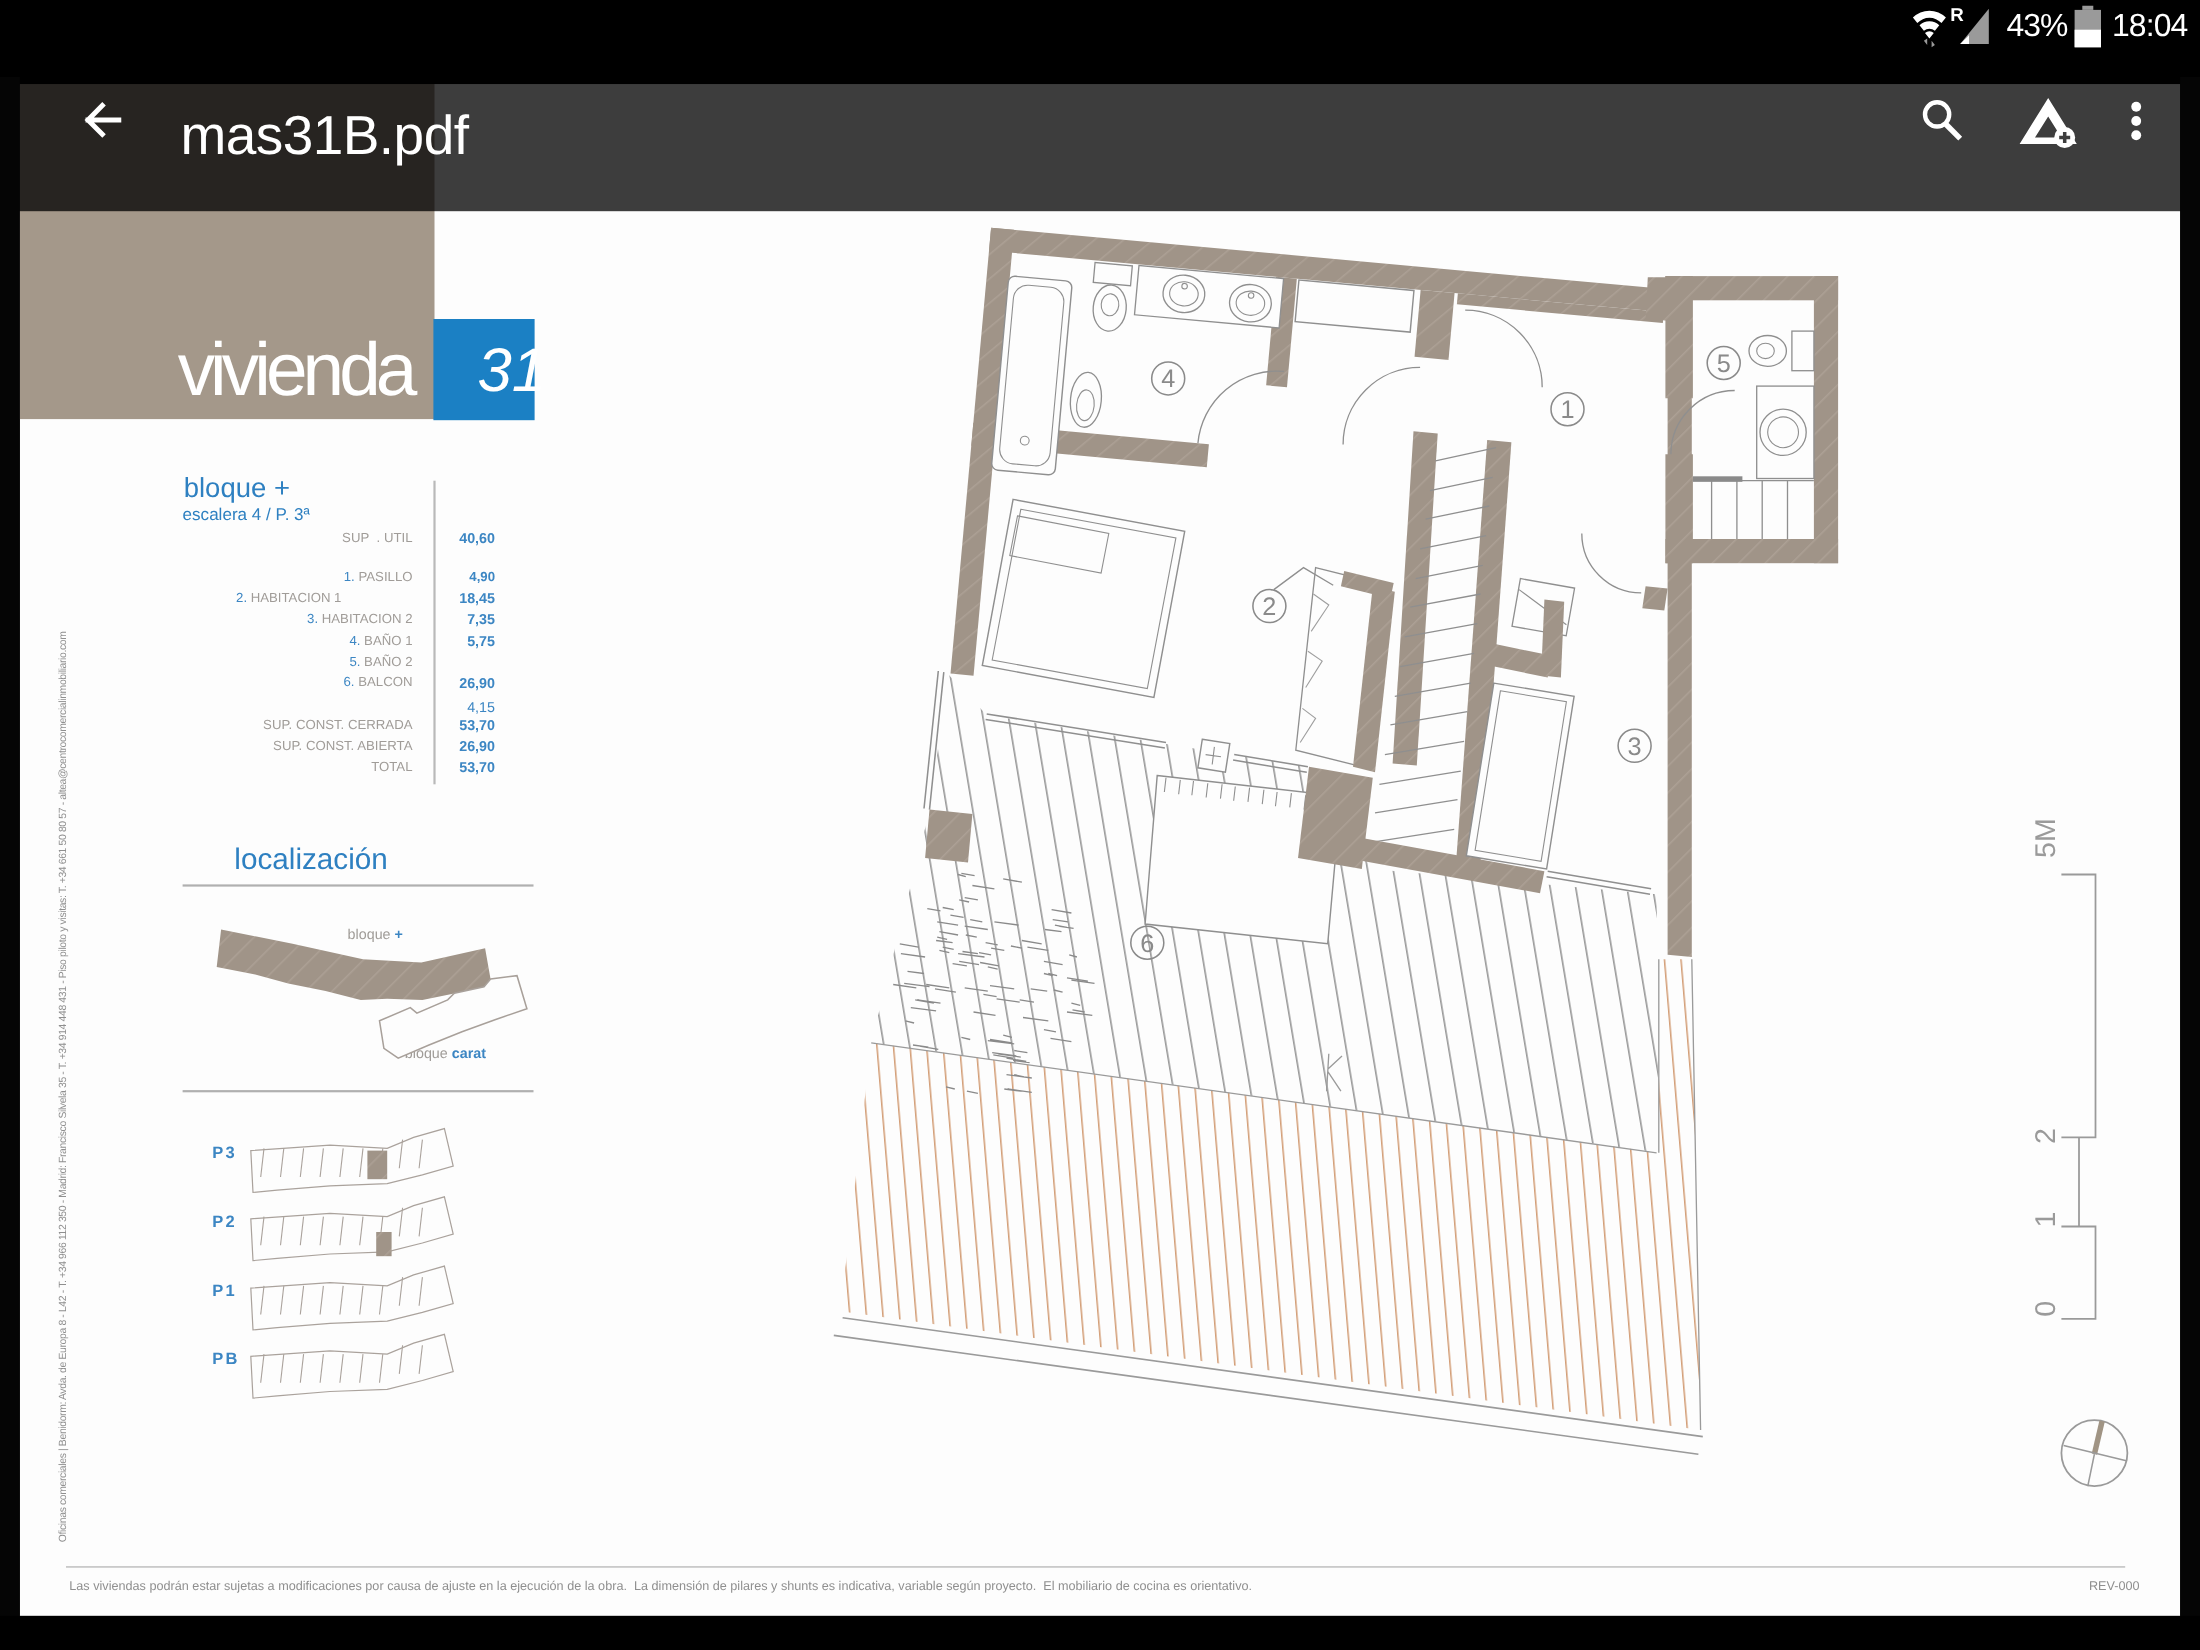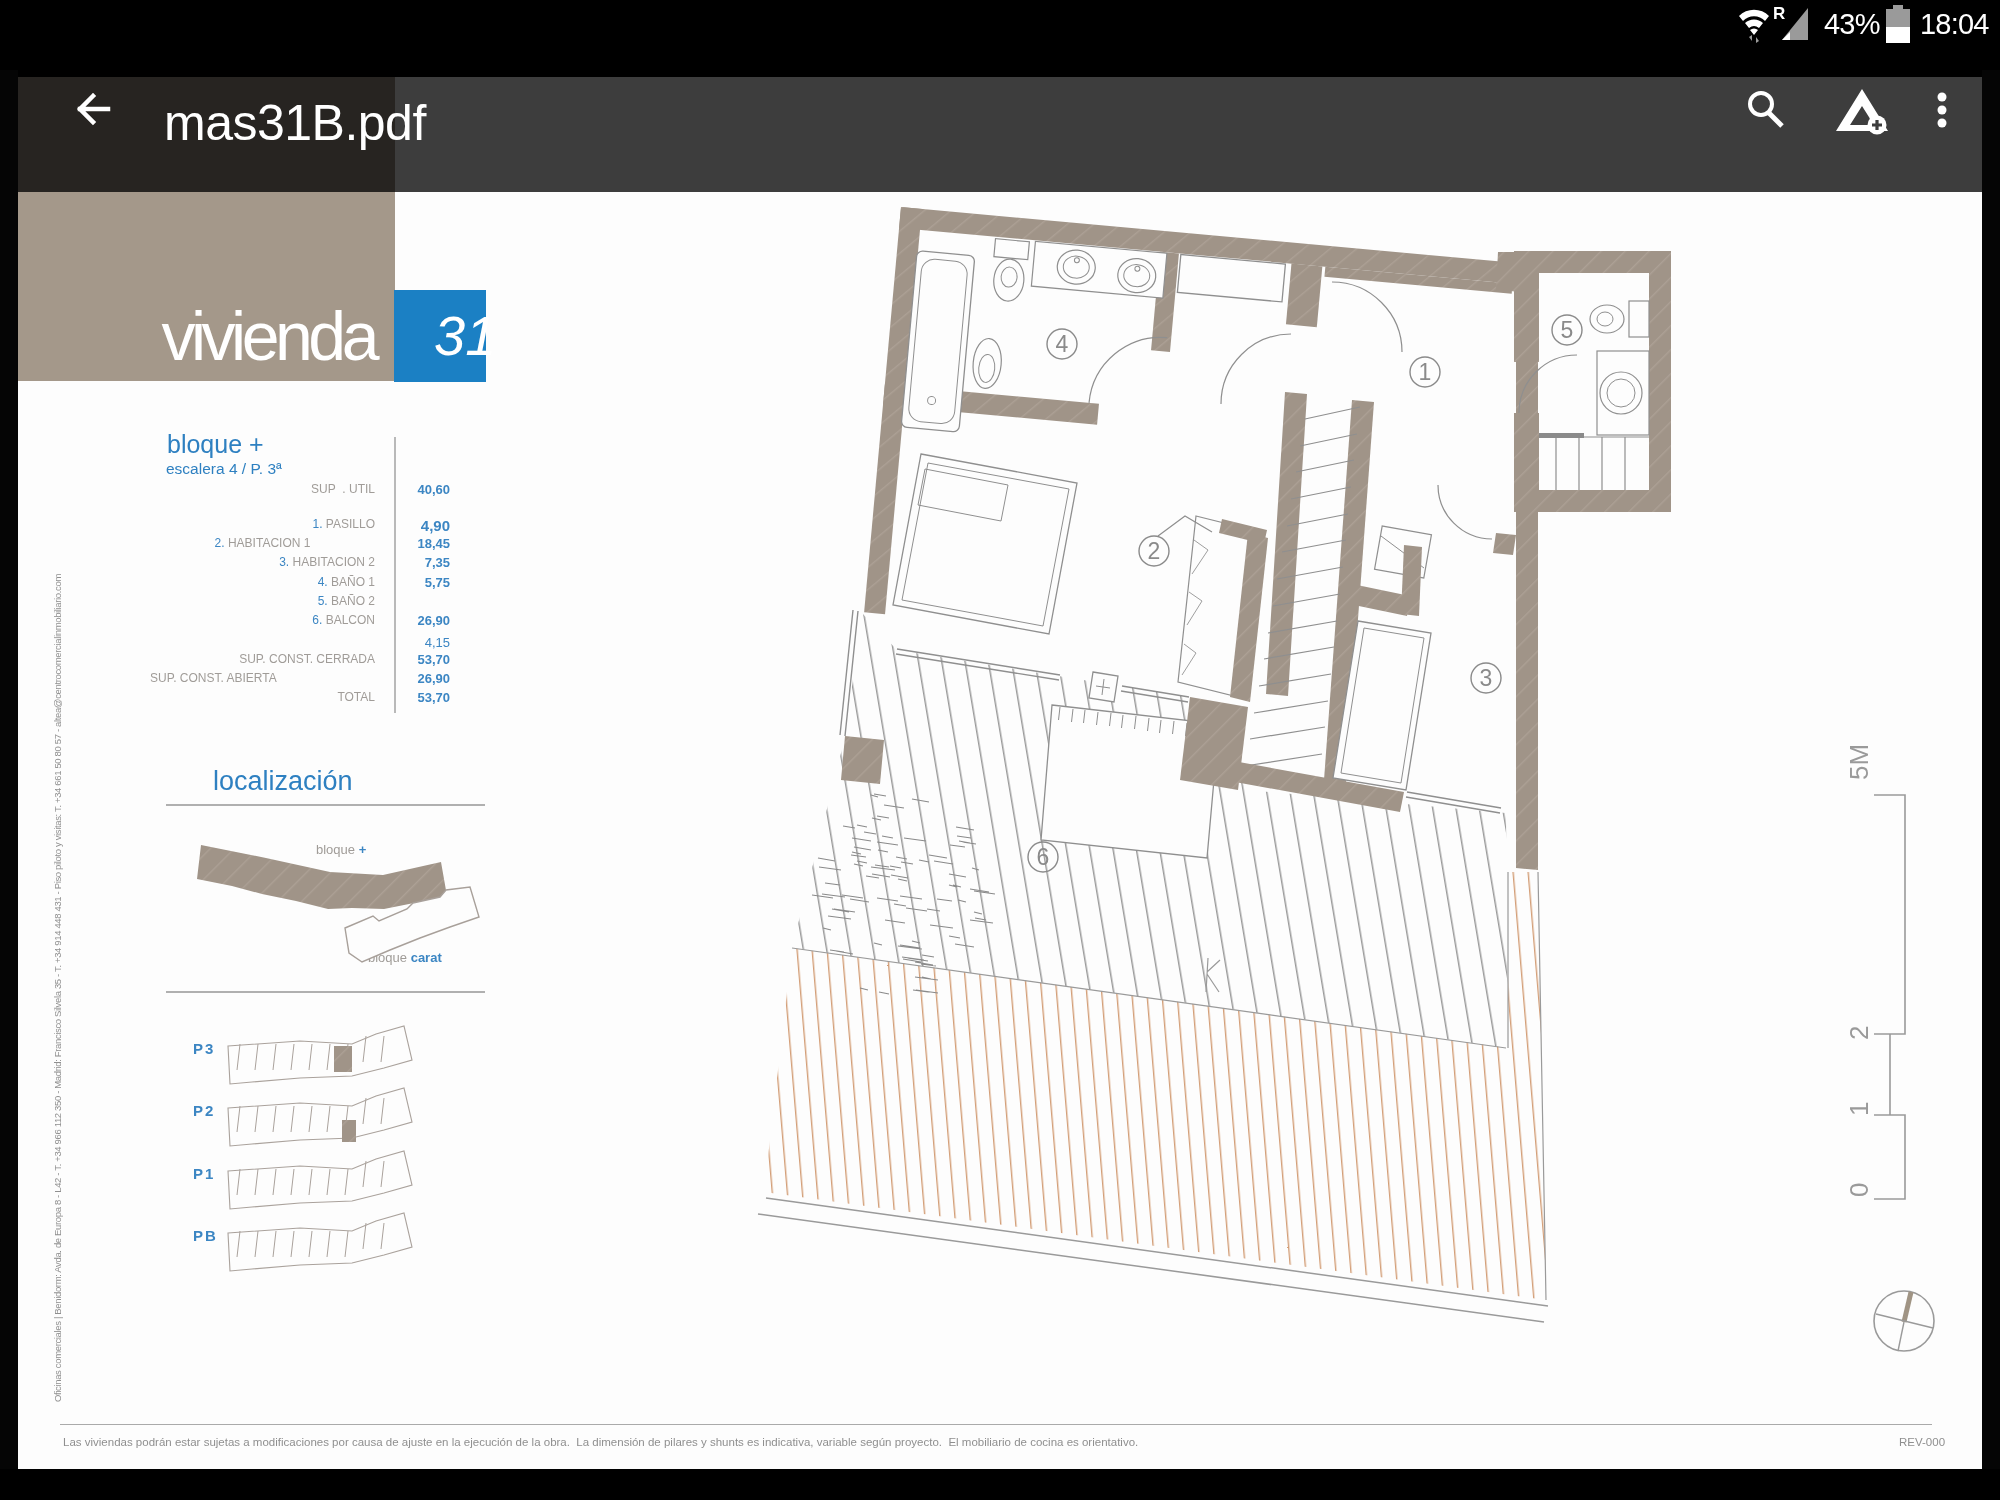--- a/index.html
+++ b/index.html
@@ -19,34 +19,34 @@
 <div class="abs" style="left:394px;top:303px;width:70px;height:70px;color:#fff;font-size:56px;font-style:italic;text-align:center;padding-left:40px;">31</div>
 
 <div class="abs" style="left:167px;top:430px;color:#2e80c1;font-size:25px;">bloque +</div>
 
 <div class="abs" style="left:166px;top:460px;color:#2e80c1;font-size:15.5px;">escalera 4 / P. 3ª</div>
 
 <div>
 <div class="abs" style="left:150px;top:482px;width:225px;font-size:12px;text-align:right;"><span style="color:#a09c98">SUP&nbsp;&nbsp;. UTIL</span></div>
 <div class="abs" style="left:395px;top:482px;width:55px;font-size:13px;color:#3c86c3;text-align:right;font-weight:bold;">40,60</div>
 <div class="abs" style="left:150px;top:517px;width:225px;font-size:12px;text-align:right;"><span style="color:#3c86c3">1.</span> <span style="color:#a09c98">PASILLO</span></div>
-<div class="abs" style="left:395px;top:517px;width:55px;font-size:15px;color:#3c86c3;text-align:right;font-weight:bold;">4,90</div>
+<div class="abs" style="left:395px;top:517px;width:55px;font-size:12px;color:#3c86c3;text-align:right;font-weight:bold;">4,90</div>
 <div class="abs" style="left:150px;top:536px;width:225px;font-size:12px;text-align:center;"><span style="color:#3c86c3">2.</span> <span style="color:#a09c98">HABITACION 1</span></div>
 <div class="abs" style="left:395px;top:536px;width:55px;font-size:13px;color:#3c86c3;text-align:right;font-weight:bold;">18,45</div>
 <div class="abs" style="left:150px;top:555px;width:225px;font-size:12px;text-align:right;"><span style="color:#3c86c3">3.</span> <span style="color:#a09c98">HABITACION 2</span></div>
 <div class="abs" style="left:395px;top:555px;width:55px;font-size:13px;color:#3c86c3;text-align:right;font-weight:bold;">7,35</div>
 <div class="abs" style="left:150px;top:575px;width:225px;font-size:12px;text-align:right;"><span style="color:#3c86c3">4.</span> <span style="color:#a09c98">BAÑO 1</span></div>
 <div class="abs" style="left:395px;top:575px;width:55px;font-size:13px;color:#3c86c3;text-align:right;font-weight:bold;">5,75</div>
 <div class="abs" style="left:150px;top:594px;width:225px;font-size:12px;text-align:right;"><span style="color:#3c86c3">5.</span> <span style="color:#a09c98">BAÑO 2</span></div>
 <div class="abs" style="left:395px;top:594px;width:55px;font-size:13px;color:#3c86c3;text-align:right;font-weight:normal;margin-top:41px;">4,15</div>
 <div class="abs" style="left:150px;top:613px;width:225px;font-size:12px;text-align:right;"><span style="color:#3c86c3">6.</span> <span style="color:#a09c98">BALCON</span></div>
 <div class="abs" style="left:395px;top:613px;width:55px;font-size:13px;color:#3c86c3;text-align:right;font-weight:bold;">26,90</div>
 <div class="abs" style="left:150px;top:652px;width:225px;font-size:12px;text-align:right;"><span style="color:#a09c98">SUP. CONST. CERRADA</span></div>
 <div class="abs" style="left:395px;top:652px;width:55px;font-size:13px;color:#3c86c3;text-align:right;font-weight:bold;">53,70</div>
-<div class="abs" style="left:150px;top:671px;width:225px;font-size:12px;"><span style="color:#a09c98">SUP. CONST. ABIERTA</span></div>
+<div class="abs" style="left:150px;top:671px;width:225px;font-size:12px;text-align:right;"><span style="color:#a09c98">SUP. CONST. ABIERTA</span></div>
 <div class="abs" style="left:395px;top:671px;width:55px;font-size:13px;color:#3c86c3;text-align:right;font-weight:bold;">26,90</div>
 <div class="abs" style="left:150px;top:690px;width:225px;font-size:12px;text-align:right;"><span style="color:#a09c98">TOTAL</span></div>
 <div class="abs" style="left:395px;top:690px;width:55px;font-size:13px;color:#3c86c3;text-align:right;font-weight:bold;">53,70</div>
 </div>
 
 <div class="abs" style="left:394px;top:437px;width:2px;height:276px;background:#b9b9b9;"></div>
 
 <div class="abs" style="left:165px;top:766px;color:#2e80c1;font-size:27px;margin-left:48px;">localización</div>
 
 <div class="abs" style="left:166px;top:804px;width:319px;height:2px;background:#b0b0b0;"></div>

